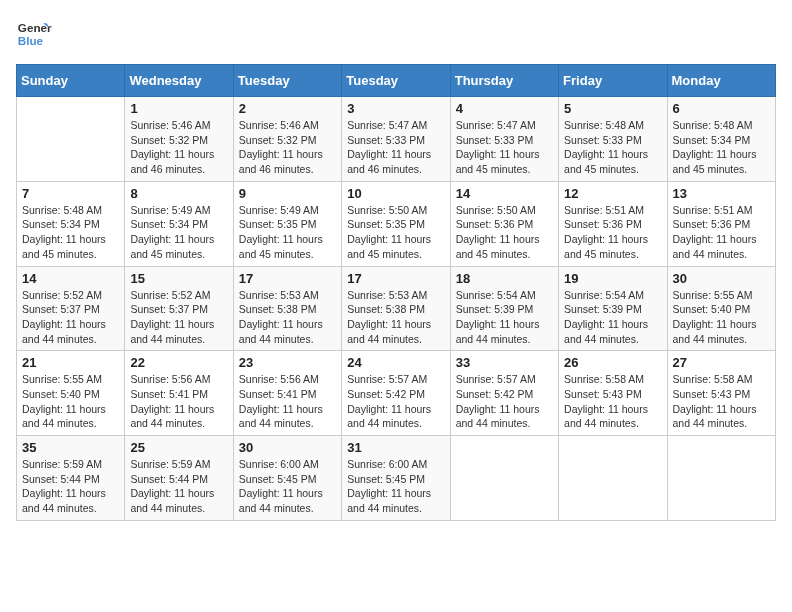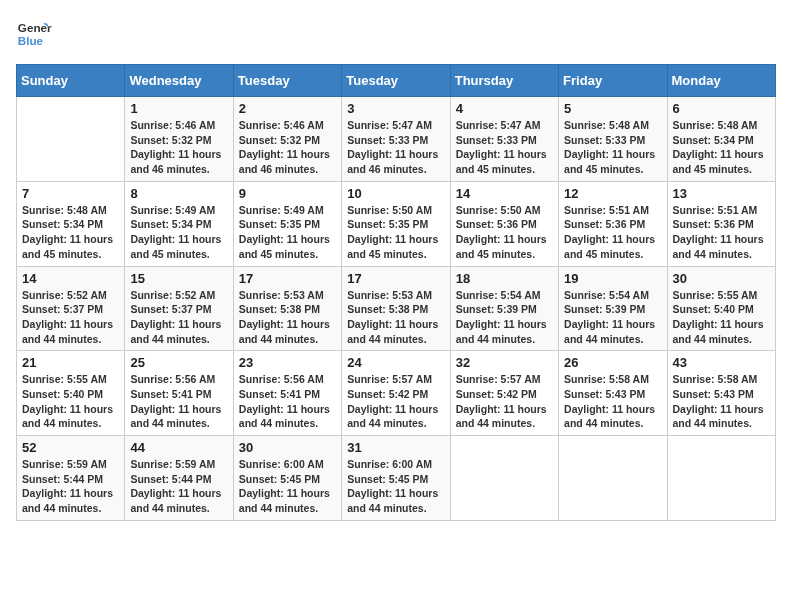--- a/index.html
+++ b/index.html
@@ -71,21 +71,20 @@
       font-size: 13px;
       font-weight: bold;
       color: #222;
       display: block;
       margin-bottom: 2px;
     }
     .day-info {
       color: #333;
       font-size: 10.5px;
       line-height: 1.4;
-      font-weight: bold;
     }
     .empty { background: #fff; }
   </style>
 </head>
 <body>
 
 <div class="header-area">
   <div class="logo">
     <svg class="logo-icon" viewBox="0 0 40 40">
       <text x="2" y="18" font-size="13" font-weight="bold" fill="#333">General</text>
@@ -198,51 +197,51 @@
           <span class="day-number">30</span>
           <div class="day-info">Sunrise: 5:55 AM<br>Sunset: 5:40 PM<br>Daylight: 11 hours<br>and 44 minutes.</div>
         </td>
       </tr>
       <tr>
         <td>
           <span class="day-number">21</span>
           <div class="day-info">Sunrise: 5:55 AM<br>Sunset: 5:40 PM<br>Daylight: 11 hours<br>and 44 minutes.</div>
         </td>
         <td>
-          <span class="day-number">25</span>
+          <span class="day-number">22</span>
           <div class="day-info">Sunrise: 5:56 AM<br>Sunset: 5:41 PM<br>Daylight: 11 hours<br>and 44 minutes.</div>
         </td>
         <td>
           <span class="day-number">23</span>
           <div class="day-info">Sunrise: 5:56 AM<br>Sunset: 5:41 PM<br>Daylight: 11 hours<br>and 44 minutes.</div>
         </td>
         <td>
           <span class="day-number">24</span>
           <div class="day-info">Sunrise: 5:57 AM<br>Sunset: 5:42 PM<br>Daylight: 11 hours<br>and 44 minutes.</div>
         </td>
         <td>
-          <span class="day-number">32</span>
+          <span class="day-number">33</span>
           <div class="day-info">Sunrise: 5:57 AM<br>Sunset: 5:42 PM<br>Daylight: 11 hours<br>and 44 minutes.</div>
         </td>
         <td>
           <span class="day-number">26</span>
           <div class="day-info">Sunrise: 5:58 AM<br>Sunset: 5:43 PM<br>Daylight: 11 hours<br>and 44 minutes.</div>
         </td>
         <td>
-          <span class="day-number">43</span>
+          <span class="day-number">27</span>
           <div class="day-info">Sunrise: 5:58 AM<br>Sunset: 5:43 PM<br>Daylight: 11 hours<br>and 44 minutes.</div>
         </td>
       </tr>
       <tr>
         <td>
-          <span class="day-number">52</span>
+          <span class="day-number">35</span>
           <div class="day-info">Sunrise: 5:59 AM<br>Sunset: 5:44 PM<br>Daylight: 11 hours<br>and 44 minutes.</div>
         </td>
         <td>
-          <span class="day-number">44</span>
+          <span class="day-number">25</span>
           <div class="day-info">Sunrise: 5:59 AM<br>Sunset: 5:44 PM<br>Daylight: 11 hours<br>and 44 minutes.</div>
         </td>
         <td>
           <span class="day-number">30</span>
           <div class="day-info">Sunrise: 6:00 AM<br>Sunset: 5:45 PM<br>Daylight: 11 hours<br>and 44 minutes.</div>
         </td>
         <td>
           <span class="day-number">31</span>
           <div class="day-info">Sunrise: 6:00 AM<br>Sunset: 5:45 PM<br>Daylight: 11 hours<br>and 44 minutes.</div>
         </td>

